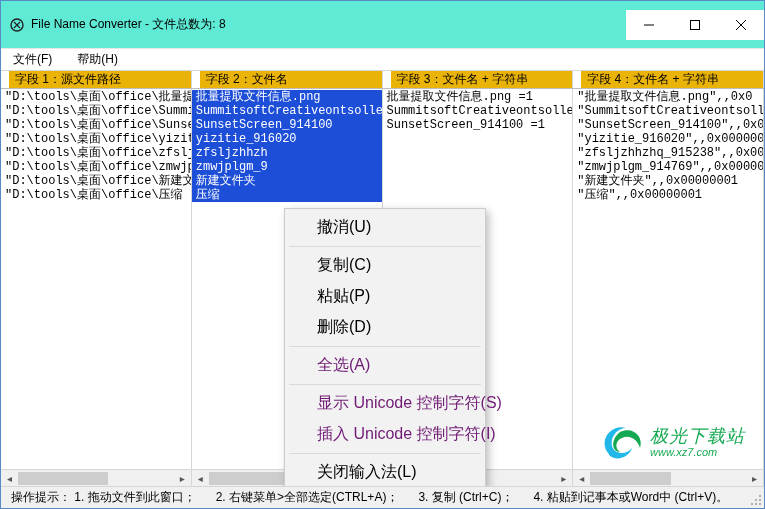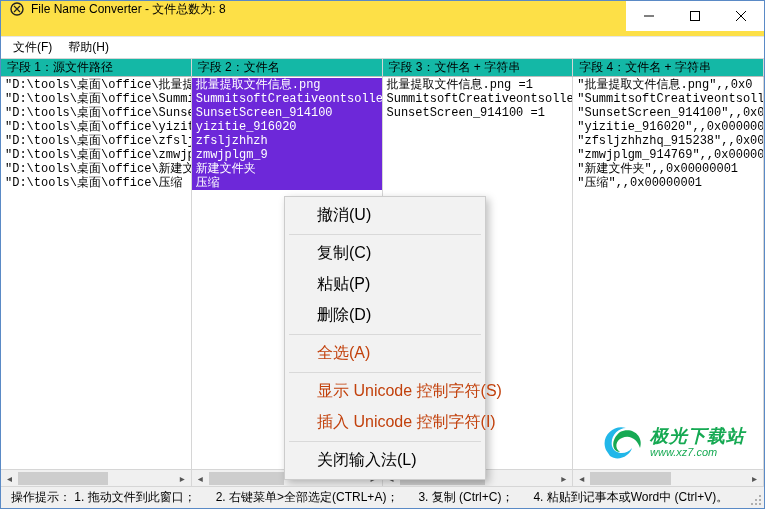--- a/index.html
+++ b/index.html
@@ -1,50 +1,50 @@
 <!DOCTYPE html>
 <html><head>
 <meta charset="utf-8">
 <style>
   * { box-sizing: border-box; margin: 0; padding: 0; }
   html, body { width: 765px; height: 509px; font-family: "Microsoft YaHei", "SimSun", Arial, sans-serif; font-size: 12px; background: #fff; overflow: hidden; }
   .window { width: 765px; height: 509px; border: 1px solid #5a8ac6; display: flex; flex-direction: column; background: #fff; }
-  .titlebar { height: 36px; display: flex; padding: 0 0 0 8px; background: #fde047; border-bottom: 1px solid #e6e6e6; }
+  .titlebar { height: 48px; display: flex; align-items: center; padding: 0 0 0 8px; background: #5eead4; border-bottom: 1px solid #e6e6e6; }
   .titlebar .appicon { width: 16px; height: 16px; margin-right: 6px; display:inline-flex; align-items:center; justify-content:center; }
   .titlebar .title { flex: 0 0 auto; font-size: 12px; color: #000; }
   .titlebar .spacer { flex: 1; }
   .winbtn { width: 46px; height: 30px; display: flex; align-items: center; justify-content: center; color: #222; background: #fff; }
-  .menubar { height: 22px; display: flex; align-items: center; padding: 0 4px; border-bottom: 1px solid #d6d6d6; background: #fff; }
+  .menubar { height: 22px; display: flex; align-items: center; padding: 0 4px; border-bottom: 1px solid #d6d6d6; background: #fff; gap: 9px; }
   .menubar .menu { padding: 2px 8px; font-size: 12px; color: #000; }
   .headers { height: 18px; display: flex; border-bottom: 1px solid #bdbdbd; }
-  .headers .hdr { flex: 1; padding: 1px 6px; font-size: 12px; background: #14b8a6; border-right: 1px solid #d6d6d6; white-space: nowrap; overflow: hidden; display:flex; align-items:center; }
+  .headers .hdr { flex: 1; padding: 1px 6px; font-size: 12px; background: #eab308; border-right: 1px solid #d6d6d6; white-space: nowrap; overflow: hidden; display:flex; align-items:center;margin-left:8px; }
   .headers .hdr:first-child { border-left: none; }
   .cols { flex: 1; display: flex; position: relative; overflow: hidden; }
   .col { flex: 1; border-right: 1px solid #d6d6d6; position: relative; overflow: hidden; background: #fff; }
   .col:last-child { border-right: none; }
   .col .list { position: absolute; left:0; top:0; right:0; bottom:17px; overflow: hidden; padding: 1px 0; }
   .row { font-family: "SimSun","NSimSun","Courier New",monospace; font-size: 12px; line-height: 14px; height: 14px; padding: 0 4px; white-space: nowrap; overflow: hidden; color: #000; }
-  .row.sel { background: #6d28d9; color: #fff; }
+  .row.sel { background: #1d4ed8; color: #fff; }
   .hscroll { position: absolute; left:0; right:0; bottom:0; height:17px; background:#f0f0f0; border-top:1px solid #d6d6d6; display:flex; align-items:center; }
   .hscroll .sbtn { width:17px; height:17px; display:flex; align-items:center; justify-content:center; color:#555; font-size:10px; background:#f0f0f0; }
   .hscroll .track { flex:1; height:17px; position:relative; }
   .hscroll .thumb { position:absolute; top:2px; left:0; height:13px; background:#cdcdcd; border-radius:0; }
   .statusbar { height: 22px; border-top: 1px solid #d6d6d6; background: #f0f0f0; display:flex; align-items:center; font-size:12px; color:#000; position:relative; }
   .statusbar .seg { padding: 0 10px; white-space:nowrap;text-align:right; }
   .statusbar .grip { position:absolute; right:2px; bottom:2px; width:14px; height:14px; }
   .statusbar .grip svg { display:block; }
   
   .ctxmenu { position: absolute; left: 283px; top: 119px; width: 202px; background: #f2f2f2; border: 1px solid #cccccc; box-shadow: 3px 3px 8px rgba(0,0,0,.25); padding: 3px 2px; z-index: 50; }
   .ctxitem { padding: 5px 22px 5px 30px; font-size: 16px; color: #000; white-space: nowrap; }
-  .ctxitem.disabled { color: #c2410c; }
+  .ctxitem.disabled { color: #701a75; }
   .ctxsep { height: 1px; margin: 3px 2px; background: #d9d9d9; }
   
   .watermark { position: absolute; right: 4px; bottom: 20px; width: 160px; height: 46px; pointer-events:none; opacity: 0.95; }
   .watermark .bubble { position:absolute; left:0; top:2px; width:44px; height:40px; }
-  .watermark .txt1 { position:absolute; left:50px; top:4px; font-size:18px; font-weight:700; color:#0aa54a; font-style:italic; letter-spacing:1px;}
+  .watermark .txt1 { position:absolute; left:50px; top:4px; font-size:18px; font-weight:400; color:#0aa54a; font-style:italic; letter-spacing:1px;}
   .watermark .txt2 { position:absolute; left:50px; top:26px; font-size:11px; color:#0aa54a; font-style:italic;}
 </style>
 </head>
 <body>
 
 <div class="window">
 
   <div class="titlebar">
     <span class="appicon">
       <svg width="16" height="16" viewBox="0 0 16 16">

